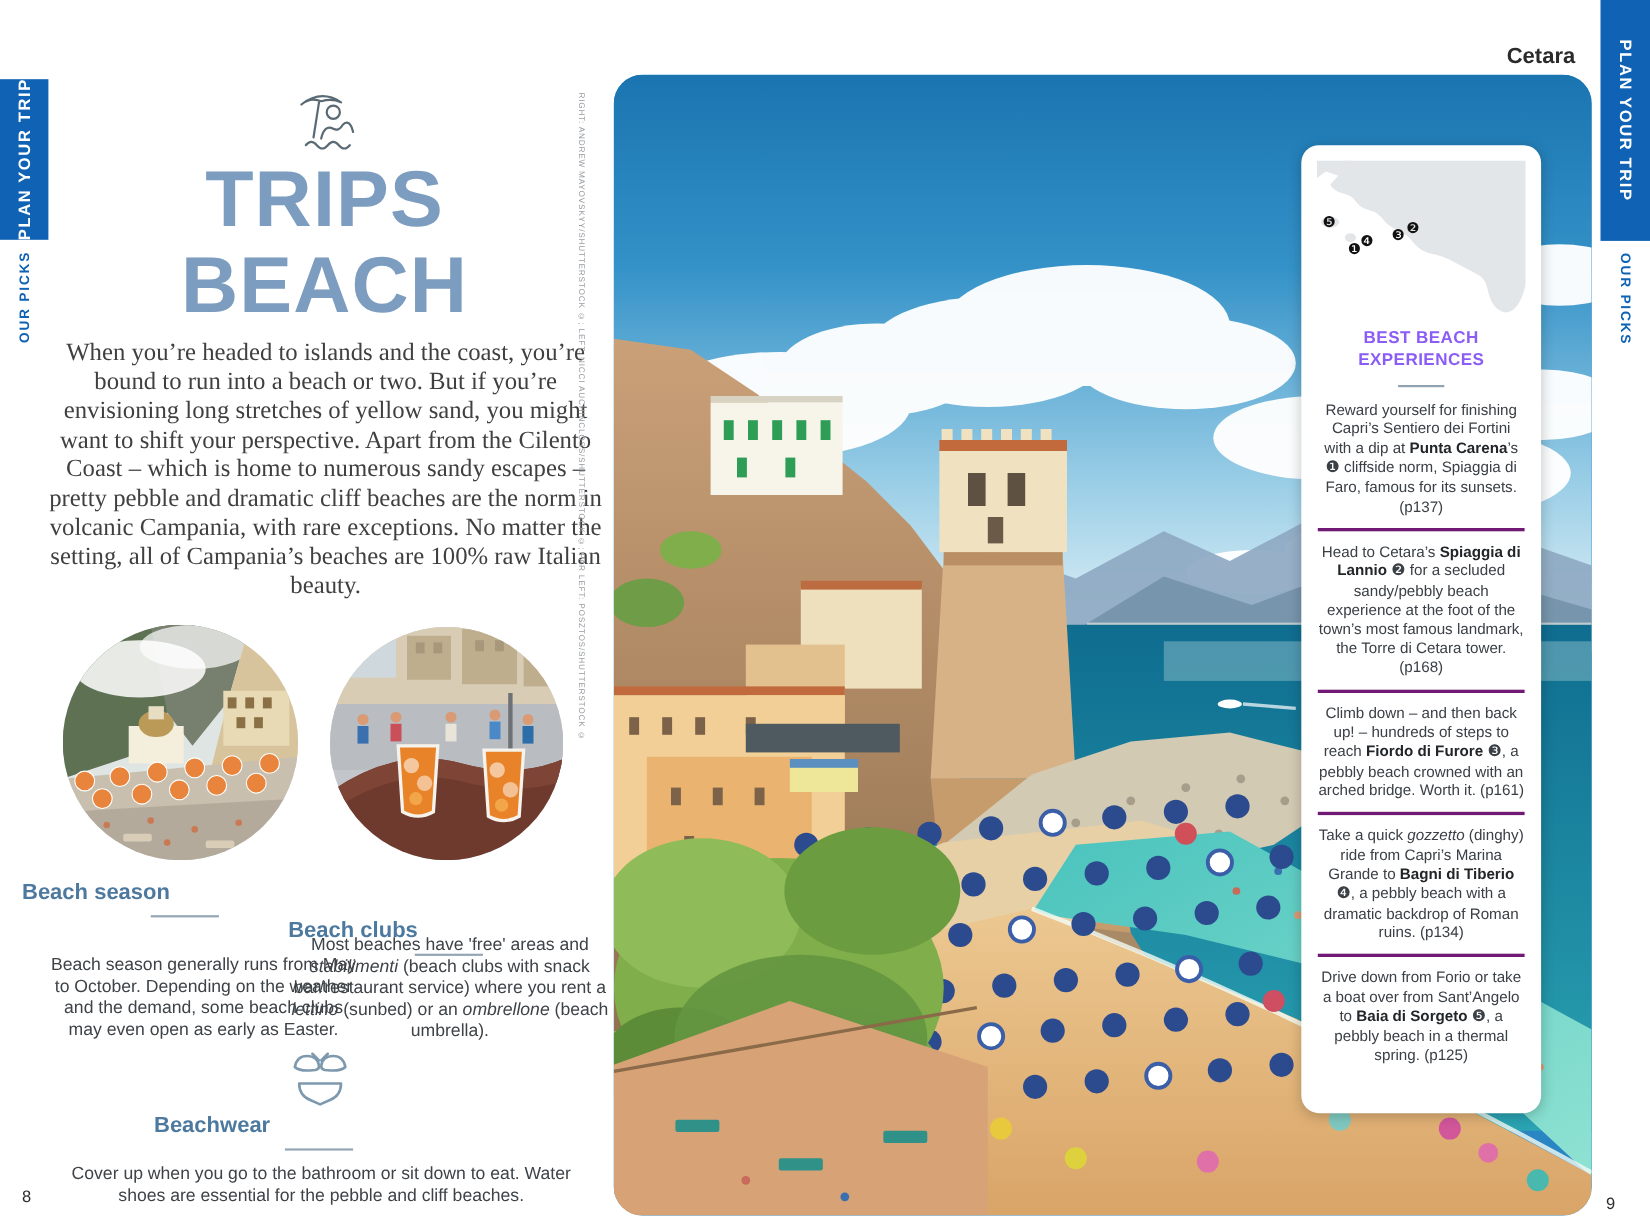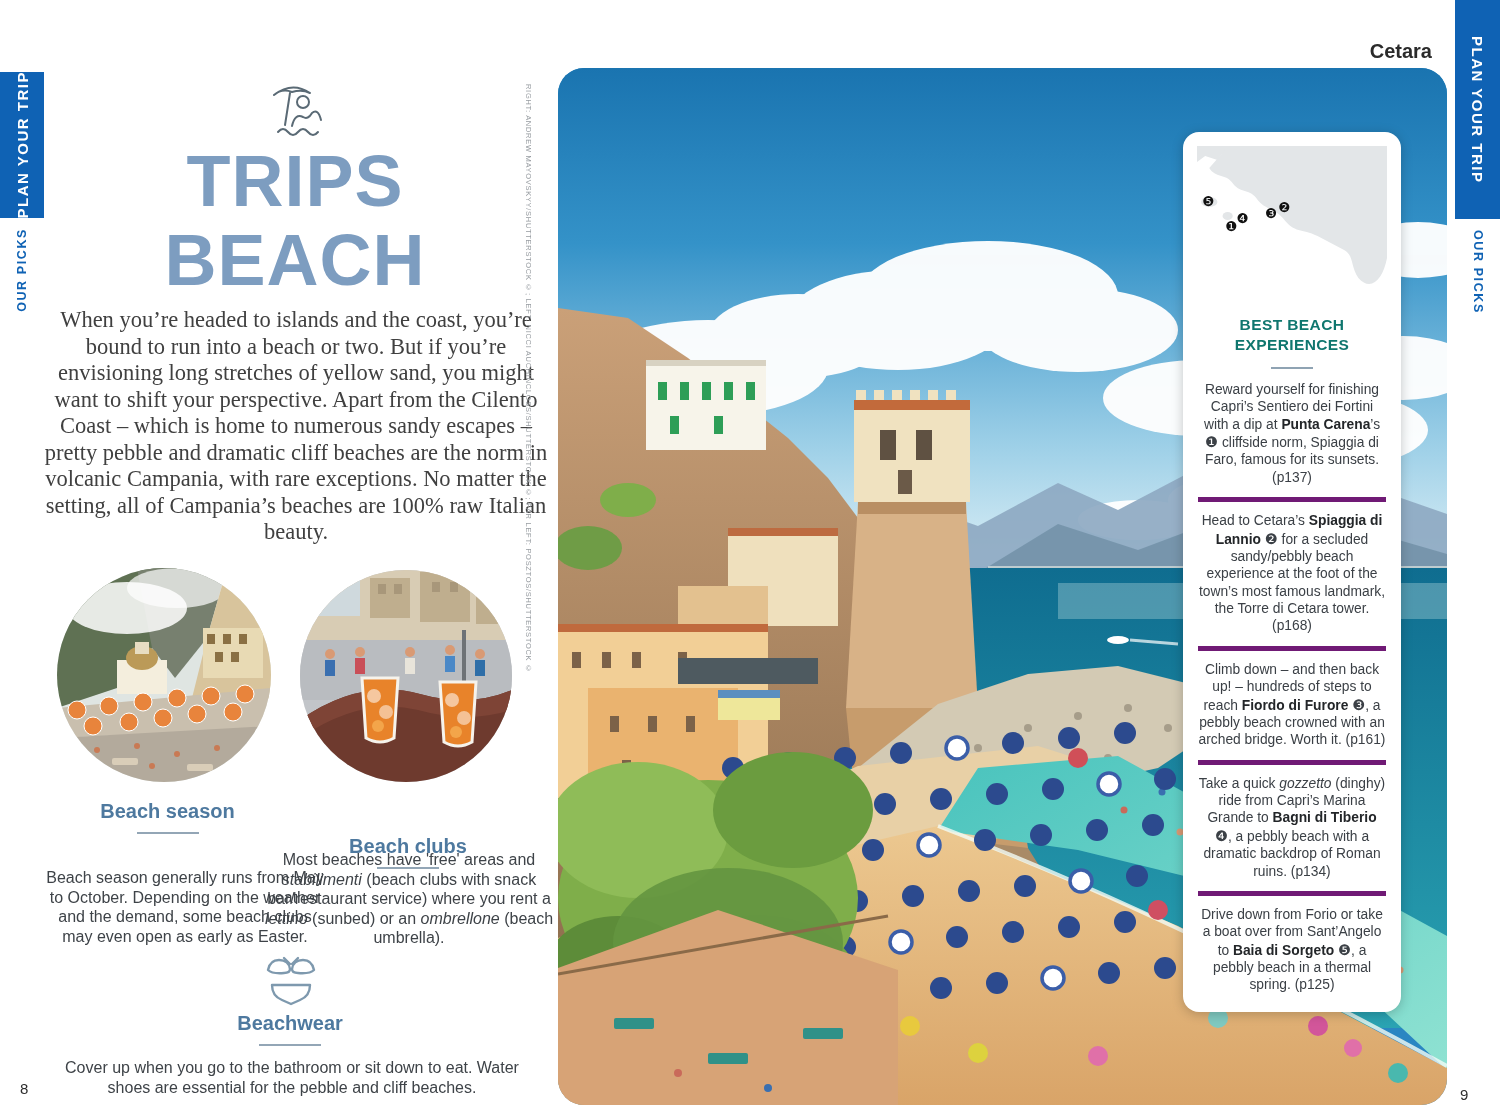--- a/index.html
+++ b/index.html
@@ -15,42 +15,42 @@
   .rail-label{color:#ffffff;font-weight:bold;font-size:15px;letter-spacing:1.5px;white-space:nowrap;}
   .ourpicks{color:#0f62b4;font-weight:bold;font-size:12.5px;letter-spacing:1.6px;
     display:flex;align-items:center;justify-content:center;white-space:nowrap;}
   
   .title{left:30px;top:142px;width:530px;text-align:center;color:#7d9dc0;font-weight:bold;
     font-size:72px;line-height:79px;letter-spacing:1px;}
   .intro{left:42px;top:307px;width:508px;text-align:center;color:#404040;
     font-family:"Liberation Serif",serif;font-size:22.5px;line-height:1.18;}
   .circle{border-radius:50%;overflow:hidden;}
   .circle svg{display:block;width:100%;height:100%;}
-  .feat-cap{text-align:center;color:#4e799f;font-weight:bold;font-size:20px;}
+  .feat-cap{color:#4e799f;font-weight:bold;font-size:20px;}
   .cap-rule{width:62px;height:0;border-bottom:2px solid #93a6b6;margin:9px auto 0;}
   .feat-body{text-align:center;color:#3e4348;font-size:16px;line-height:1.22;}
   .feat-body i{font-style:italic;}
   .pagenum{color:#2d2d2d;font-size:15px;}
   .credits{color:#979ca1;font-size:7.5px;letter-spacing:.7px;white-space:nowrap;}
   
   .photo{left:558px;top:68px;width:889px;height:1037px;border-radius:26px;overflow:hidden;background:#2a86c2;}
   .photo svg{display:block;width:100%;height:100%;}
   .cetara{left:1230px;top:40px;width:202px;text-align:right;color:#2b2b2b;font-weight:bold;font-size:20px;}
   
   .card{position:absolute;left:625px;top:64px;width:218px;height:880px;background:#ffffff;
     border-radius:16px;box-shadow:0 2px 12px rgba(0,0,0,.22);}
   .card-map{position:relative;margin:14px 14px 0;height:152px;background:#fdfdfd;}
   .card-map svg{display:block;width:100%;height:100%;}
   .map-marker{position:absolute;transform:translate(-50%,-50%);font-size:13.5px;color:#111;line-height:1;}
-  .card-head{margin-top:17px;text-align:center;color:#0f766e;font-weight:bold;
+  .card-head{margin-top:0;text-align:center;color:#8b5cf6;font-weight:bold;
     font-size:15.5px;line-height:1.32;letter-spacing:.4px;}
   .card-rule{width:42px;height:0;border-bottom:2px solid #8fa3b3;margin:11px auto 0;}
   .card-sections{padding:2px 15px 0;}
   .card-sec{padding:10px 0 11px;text-align:center;color:#3b4046;font-size:13.8px;line-height:1.26;}
-  .card-sec:not(:first-child){border-top:5px solid #701a75;}
+  .card-sec:not(:first-child){border-top:3px solid #701a75;}
   .card-sec b{font-weight:bold;color:#232629;}
   .card-sec i{font-style:italic;}
   .badge{font-size:1.05em;}
   .icon svg{display:block;width:100%;height:100%;}
 </style>
 </head>
 <body>
 
 <div class="page">
 

